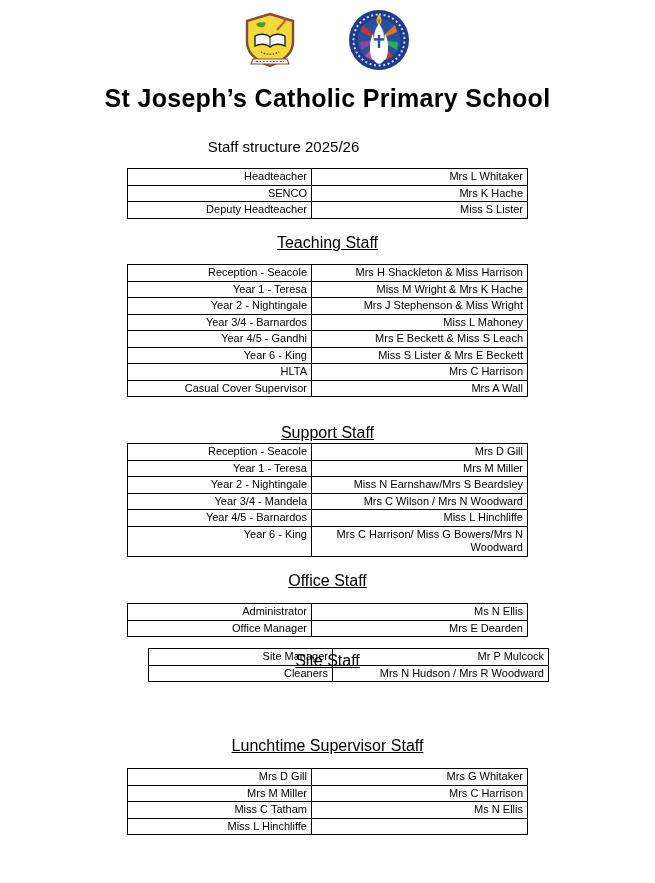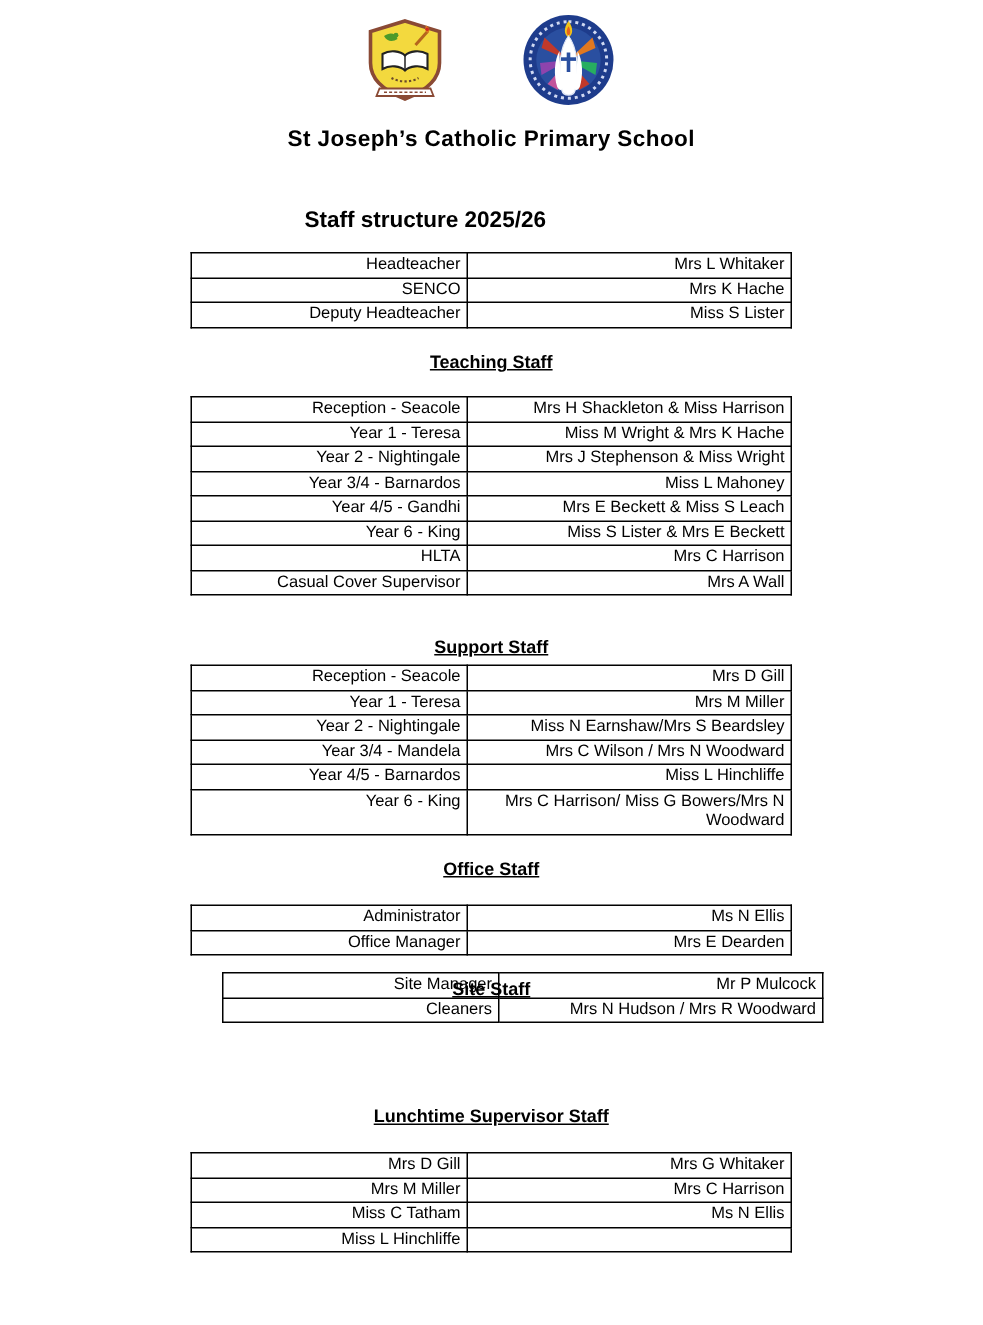--- a/index.html
+++ b/index.html
@@ -5,29 +5,29 @@
   html, body { margin:0; padding:0; background:#ffffff; }
   .page {
     position:relative; width:655px; height:883px; background:#ffffff;
     font-family:"Liberation Sans", sans-serif; color:#000; overflow:hidden;
   }
   .logo { position:absolute; }
   .logo-crest { left:240px; top:10px; }
   .logo-trust { left:347px; top:8px; }
   .page-title {
     position:absolute; top:84px; left:0; width:655px; text-align:center;
-    font-size:15px; font-weight:bold; letter-spacing:0.3px; margin:0;
+    font-size:25px; font-weight:bold; letter-spacing:0.3px; margin:0;
   }
   .subtitle {
     position:absolute; top:138px; left:0; width:567px; text-align:center;
-    font-size:15px; font-weight:bold; margin:0;
+    font-size:15px; font-weight:normal; margin:0;
   }
   .section-heading {
     position:absolute; left:127px; width:401px; text-align:center;
-    font-size:12px; font-weight:700; text-decoration:underline;
+    font-size:16px; font-weight:400; text-decoration:underline;
   }
   .staff-table {
     position:absolute; left:127px; width:401px;
     border-collapse:collapse; table-layout:fixed;
   }
   .staff-table td {
     border:1px solid #000; font-size:11px; line-height:13.5px;
     padding:1px 4px 1px 6px; height:13px; vertical-align:top;
     box-sizing:border-box; overflow:hidden;text-align:right;
   }

